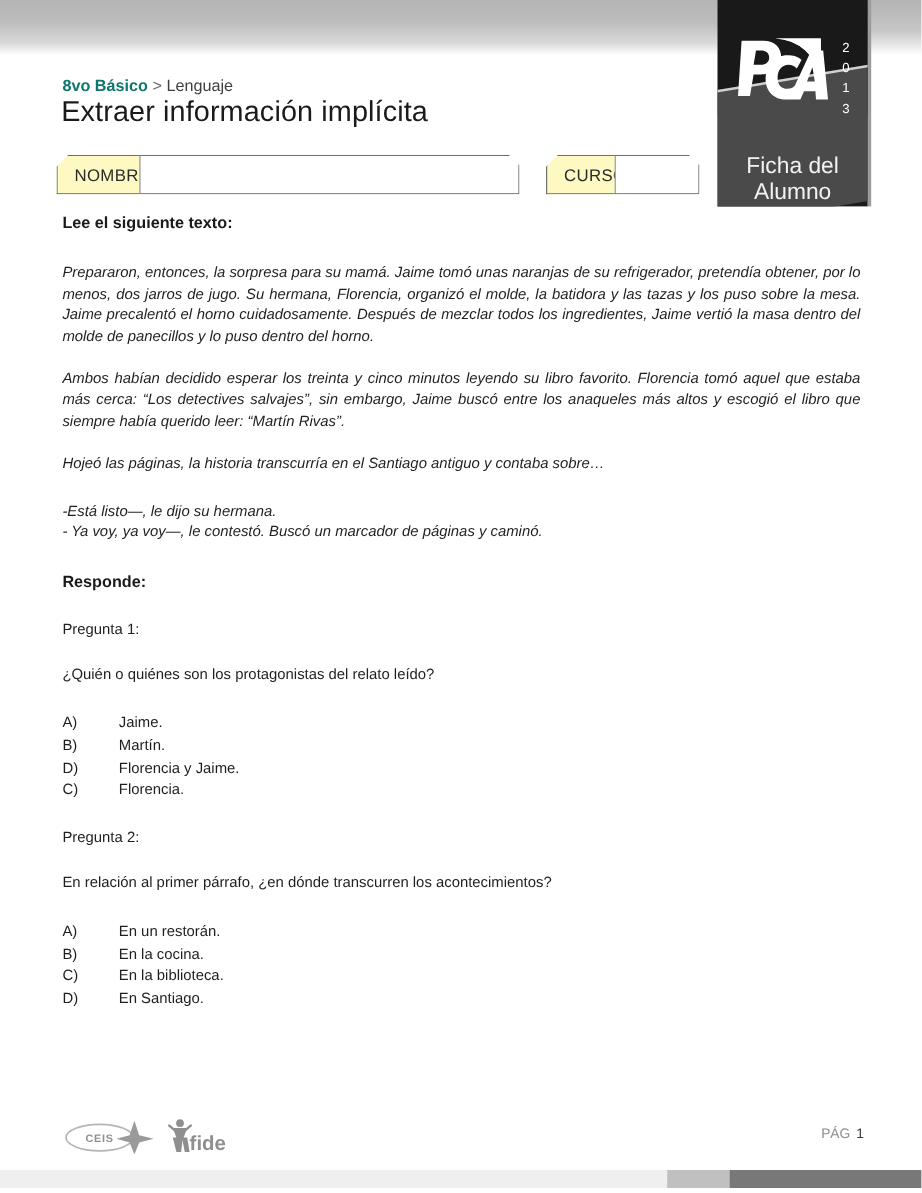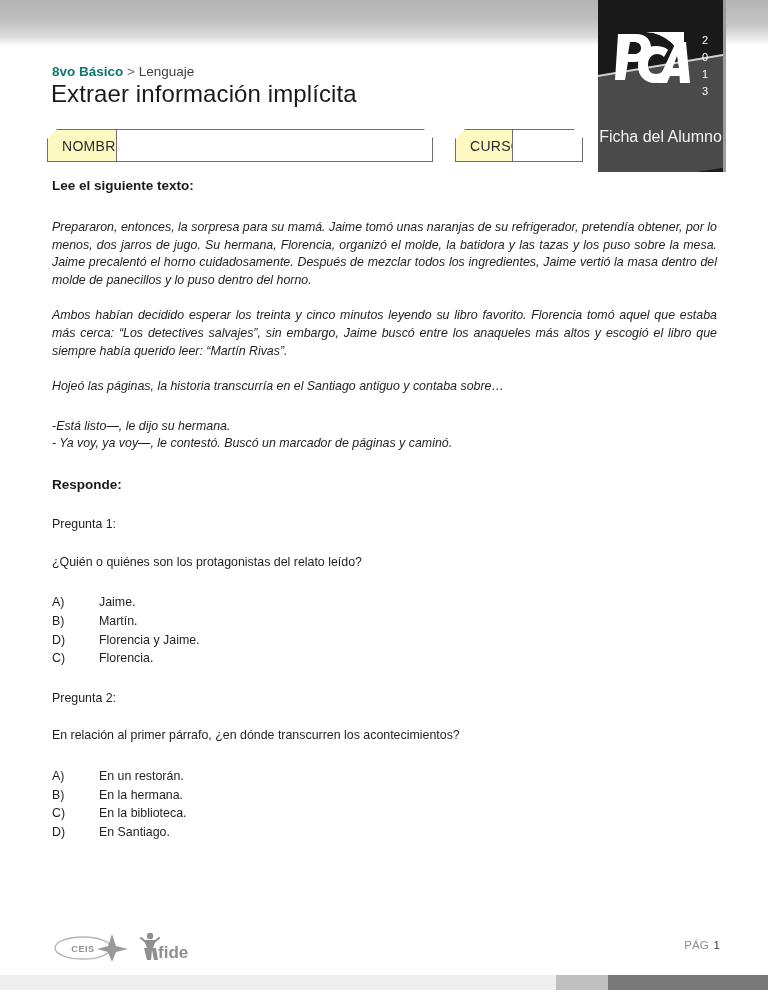--- a/index.html
+++ b/index.html
@@ -90,21 +90,21 @@
     font-family: "Liberation Sans", sans-serif;
   }
   #logo-caption {
     position: absolute;
     left: 0;
     top: 128px;
     width: 125px;
     text-align: center;
     z-index: 7;
     color: #f2f2f2;
-    font-size: 16px;
+    font-size: 19px;
     font-family: "Liberation Sans", sans-serif;
   }
   #logo-rightedge {
     position:absolute;
     left: 723px; top: 0;
     width: 3px; height: 172px;
     background: #9c9c9c;
   }
 
   
@@ -359,21 +359,21 @@
 
     <div class="sp-22"></div>
     <p class="para-plain">Pregunta 2:</p>
     <div class="sp-20"></div>
     <p class="para-plain">En relación al primer párrafo, ¿en dónde transcurren los acontecimientos?</p>
     <div class="sp-22"></div>
     <p class="opt-row">
       <span class="opt-letter">A)</span><span>En un restorán.</span>
     </p>
     <p class="opt-row">
-      <span class="opt-letter">B)</span><span>En la hermana.</span>
+      <span class="opt-letter">B)</span><span>En la cocina.</span>
     </p>
     <p class="opt-row">
       <span class="opt-letter">C)</span><span>En la biblioteca.</span>
     </p>
     <p class="opt-row">
       <span class="opt-letter">D)</span><span>En Santiago.</span>
     </p>
 
   </div>
 

